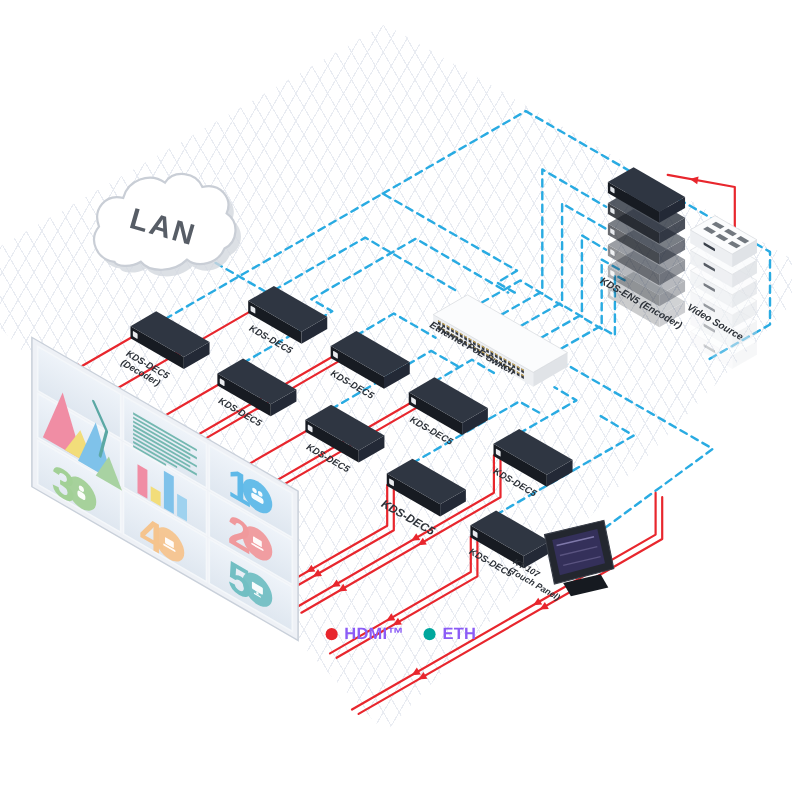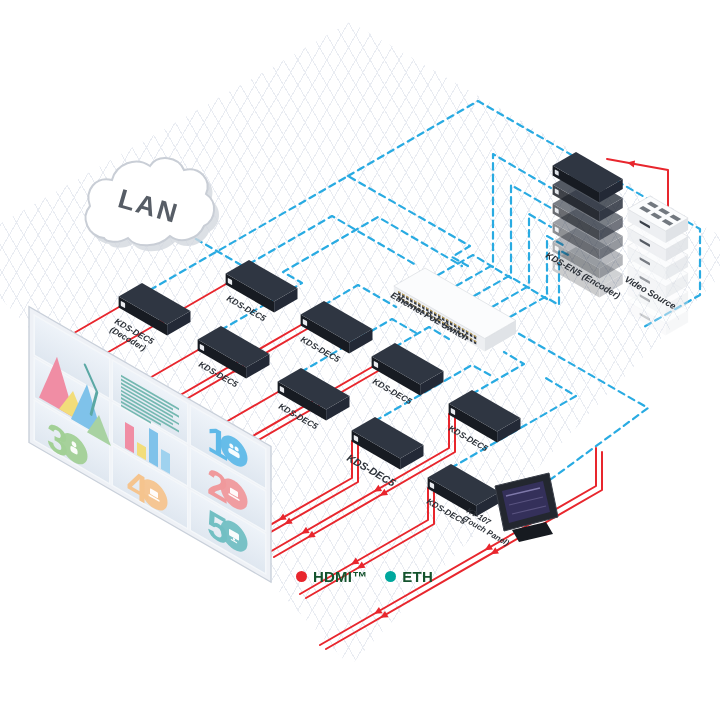--- a/index.html
+++ b/index.html
@@ -5,21 +5,21 @@
   html,body{margin:0;padding:0;background:#fff;}
   #stage{position:relative;width:720px;height:720px;background:#ffffff;overflow:hidden;
          font-family:"Liberation Sans",sans-serif;}
   #isogrid{position:absolute;left:0;top:0;width:720px;height:720px;
     background:
       repeating-linear-gradient(120deg,#e9ecf2 0,#e9ecf2 1px,transparent 1px,transparent 12.5px),
       repeating-linear-gradient(60deg,#e9ecf2 0,#e9ecf2 1px,transparent 1px,transparent 12.5px);
     clip-path:polygon(350px 22px,745px 250px,350px 666px,-45px 250px);}
   #scene{position:absolute;left:0;top:0;}
   #legend{position:absolute;left:296px;top:568px;display:flex;align-items:center;gap:18px;
-          font-size:15px;font-weight:bold;color:#14532d;letter-spacing:.2px;}
+          font-size:15px;font-weight:bold;color:#8b5cf6;letter-spacing:.2px;}
   .legend-item{display:flex;align-items:center;gap:6px;}
   .dot{width:11px;height:11px;border-radius:50%;display:inline-block;}
   svg text{font-family:"Liberation Sans",sans-serif;}
   .devlabel{font-style:italic;font-weight:bold;fill:#2d3239;}
 </style>
 </head>
 <body>
 
 <div id="stage">
   <div id="isogrid"></div>

